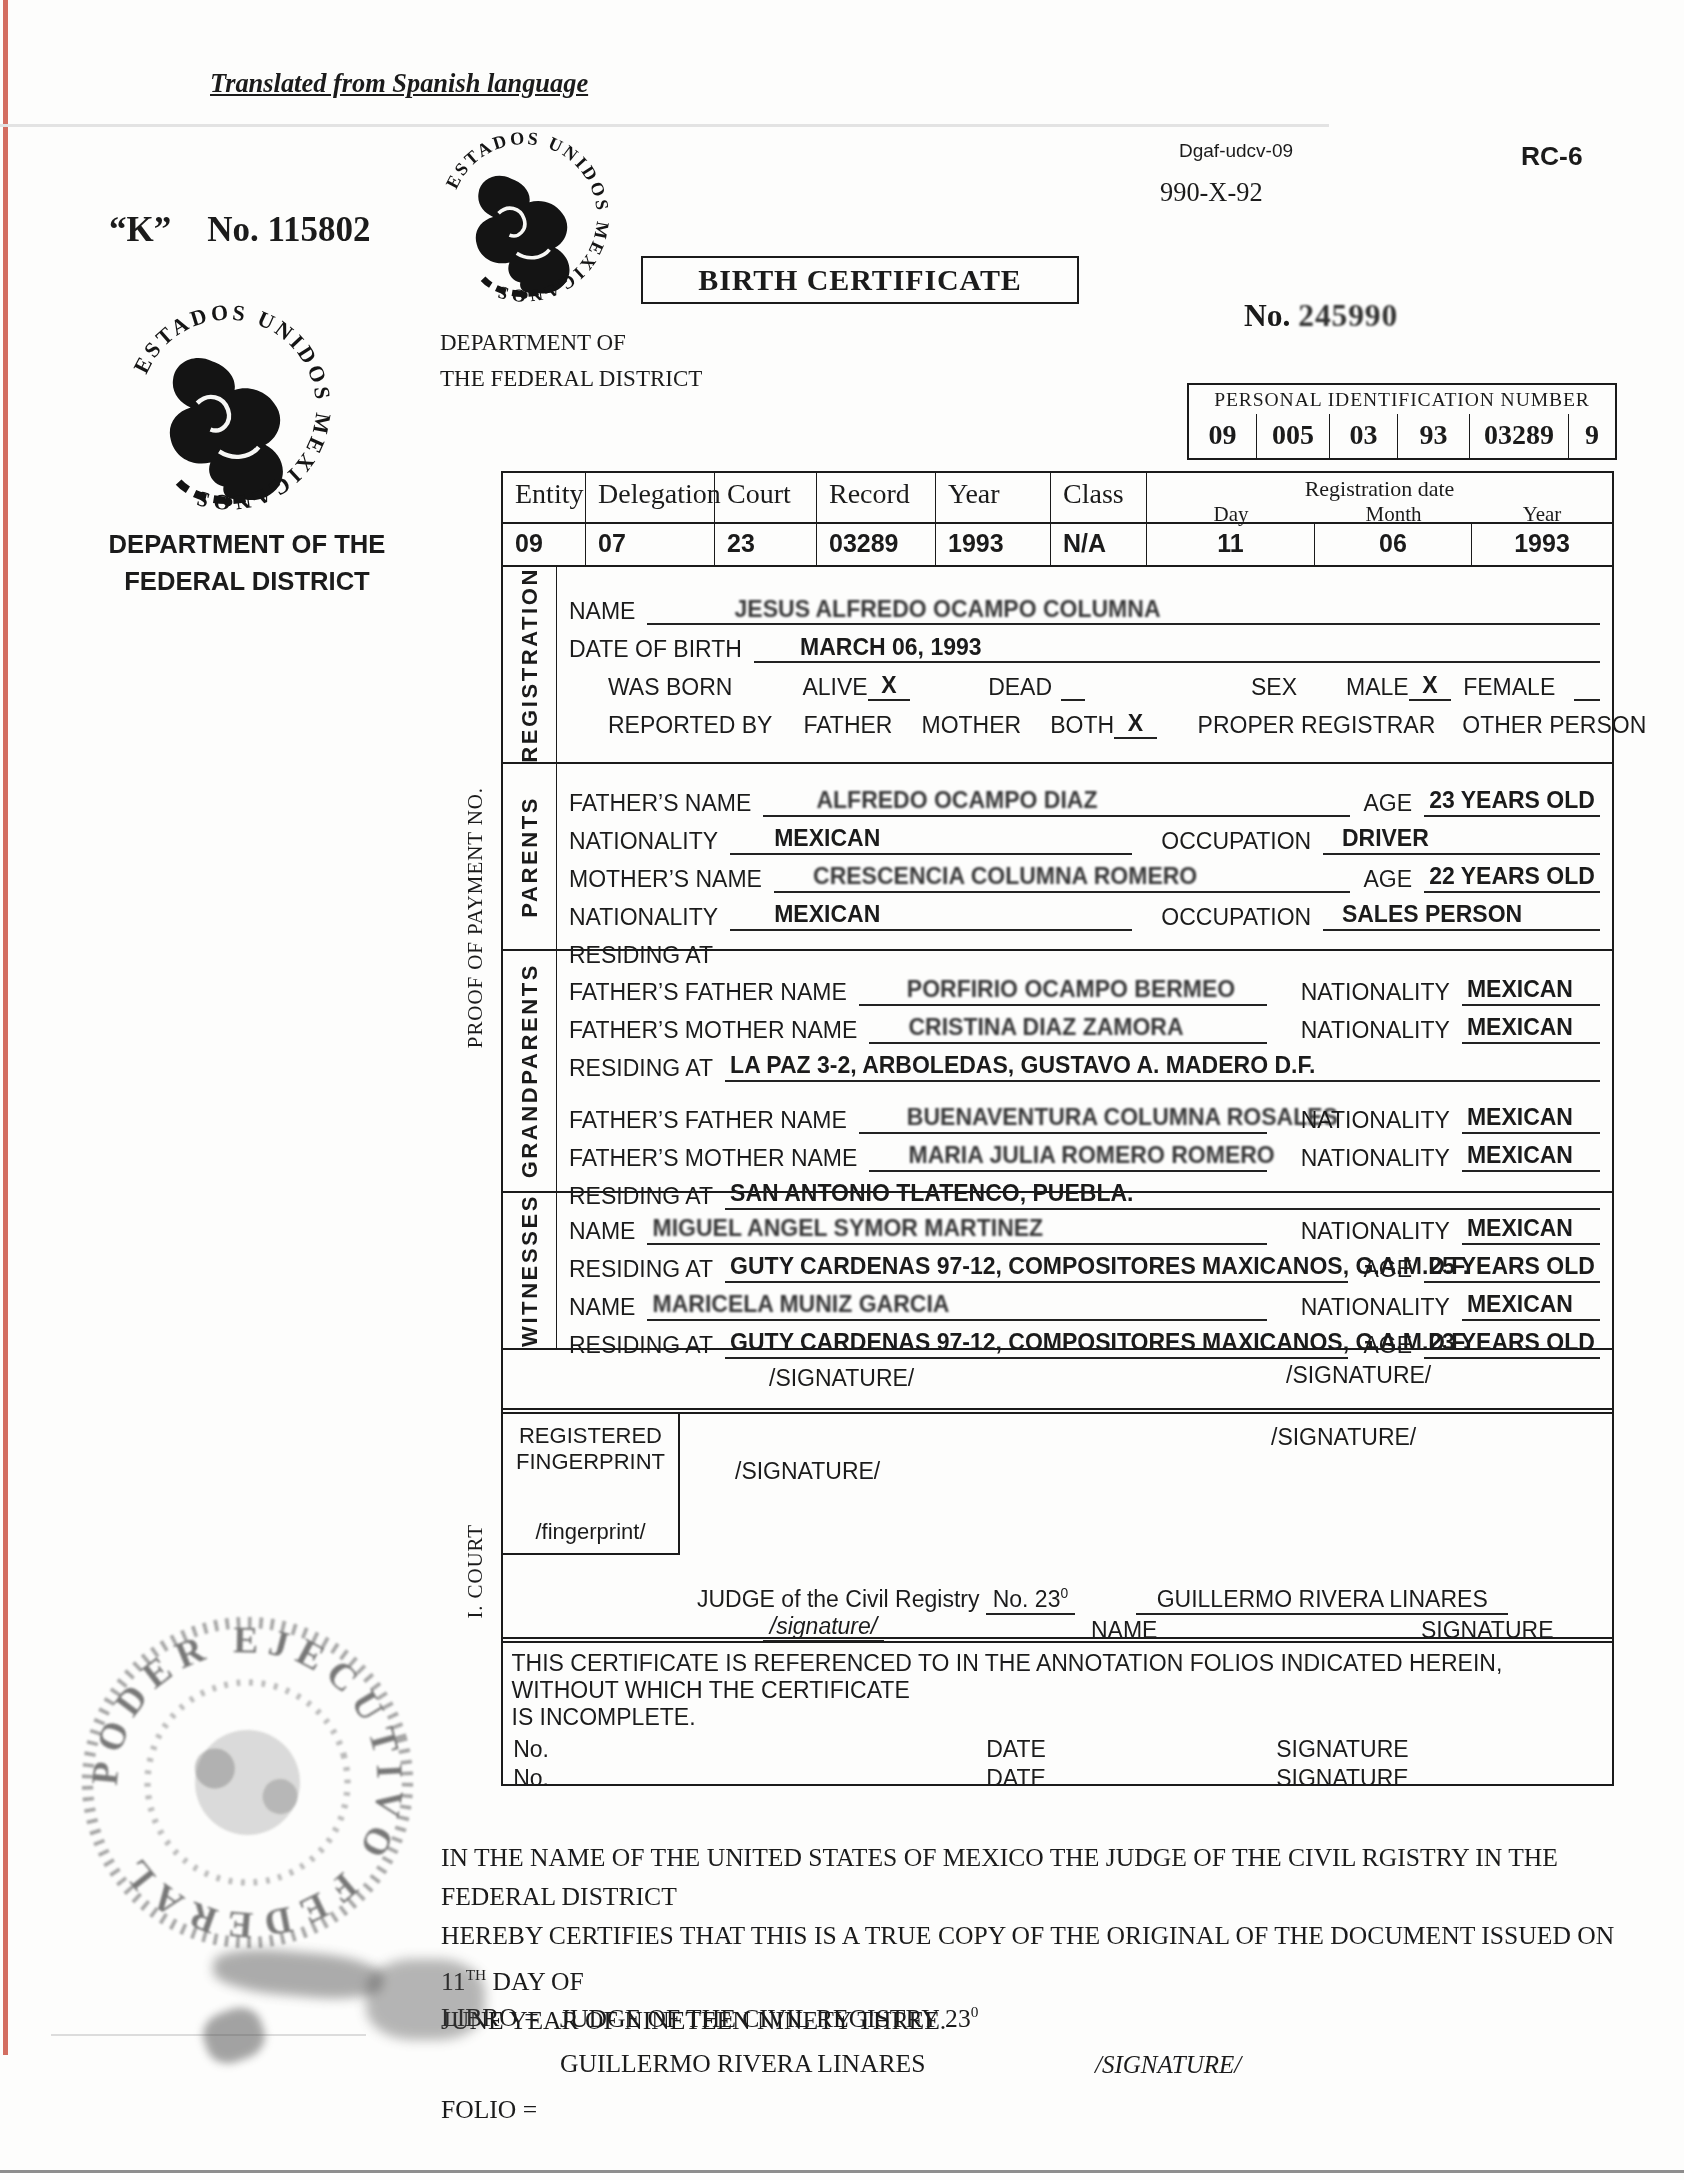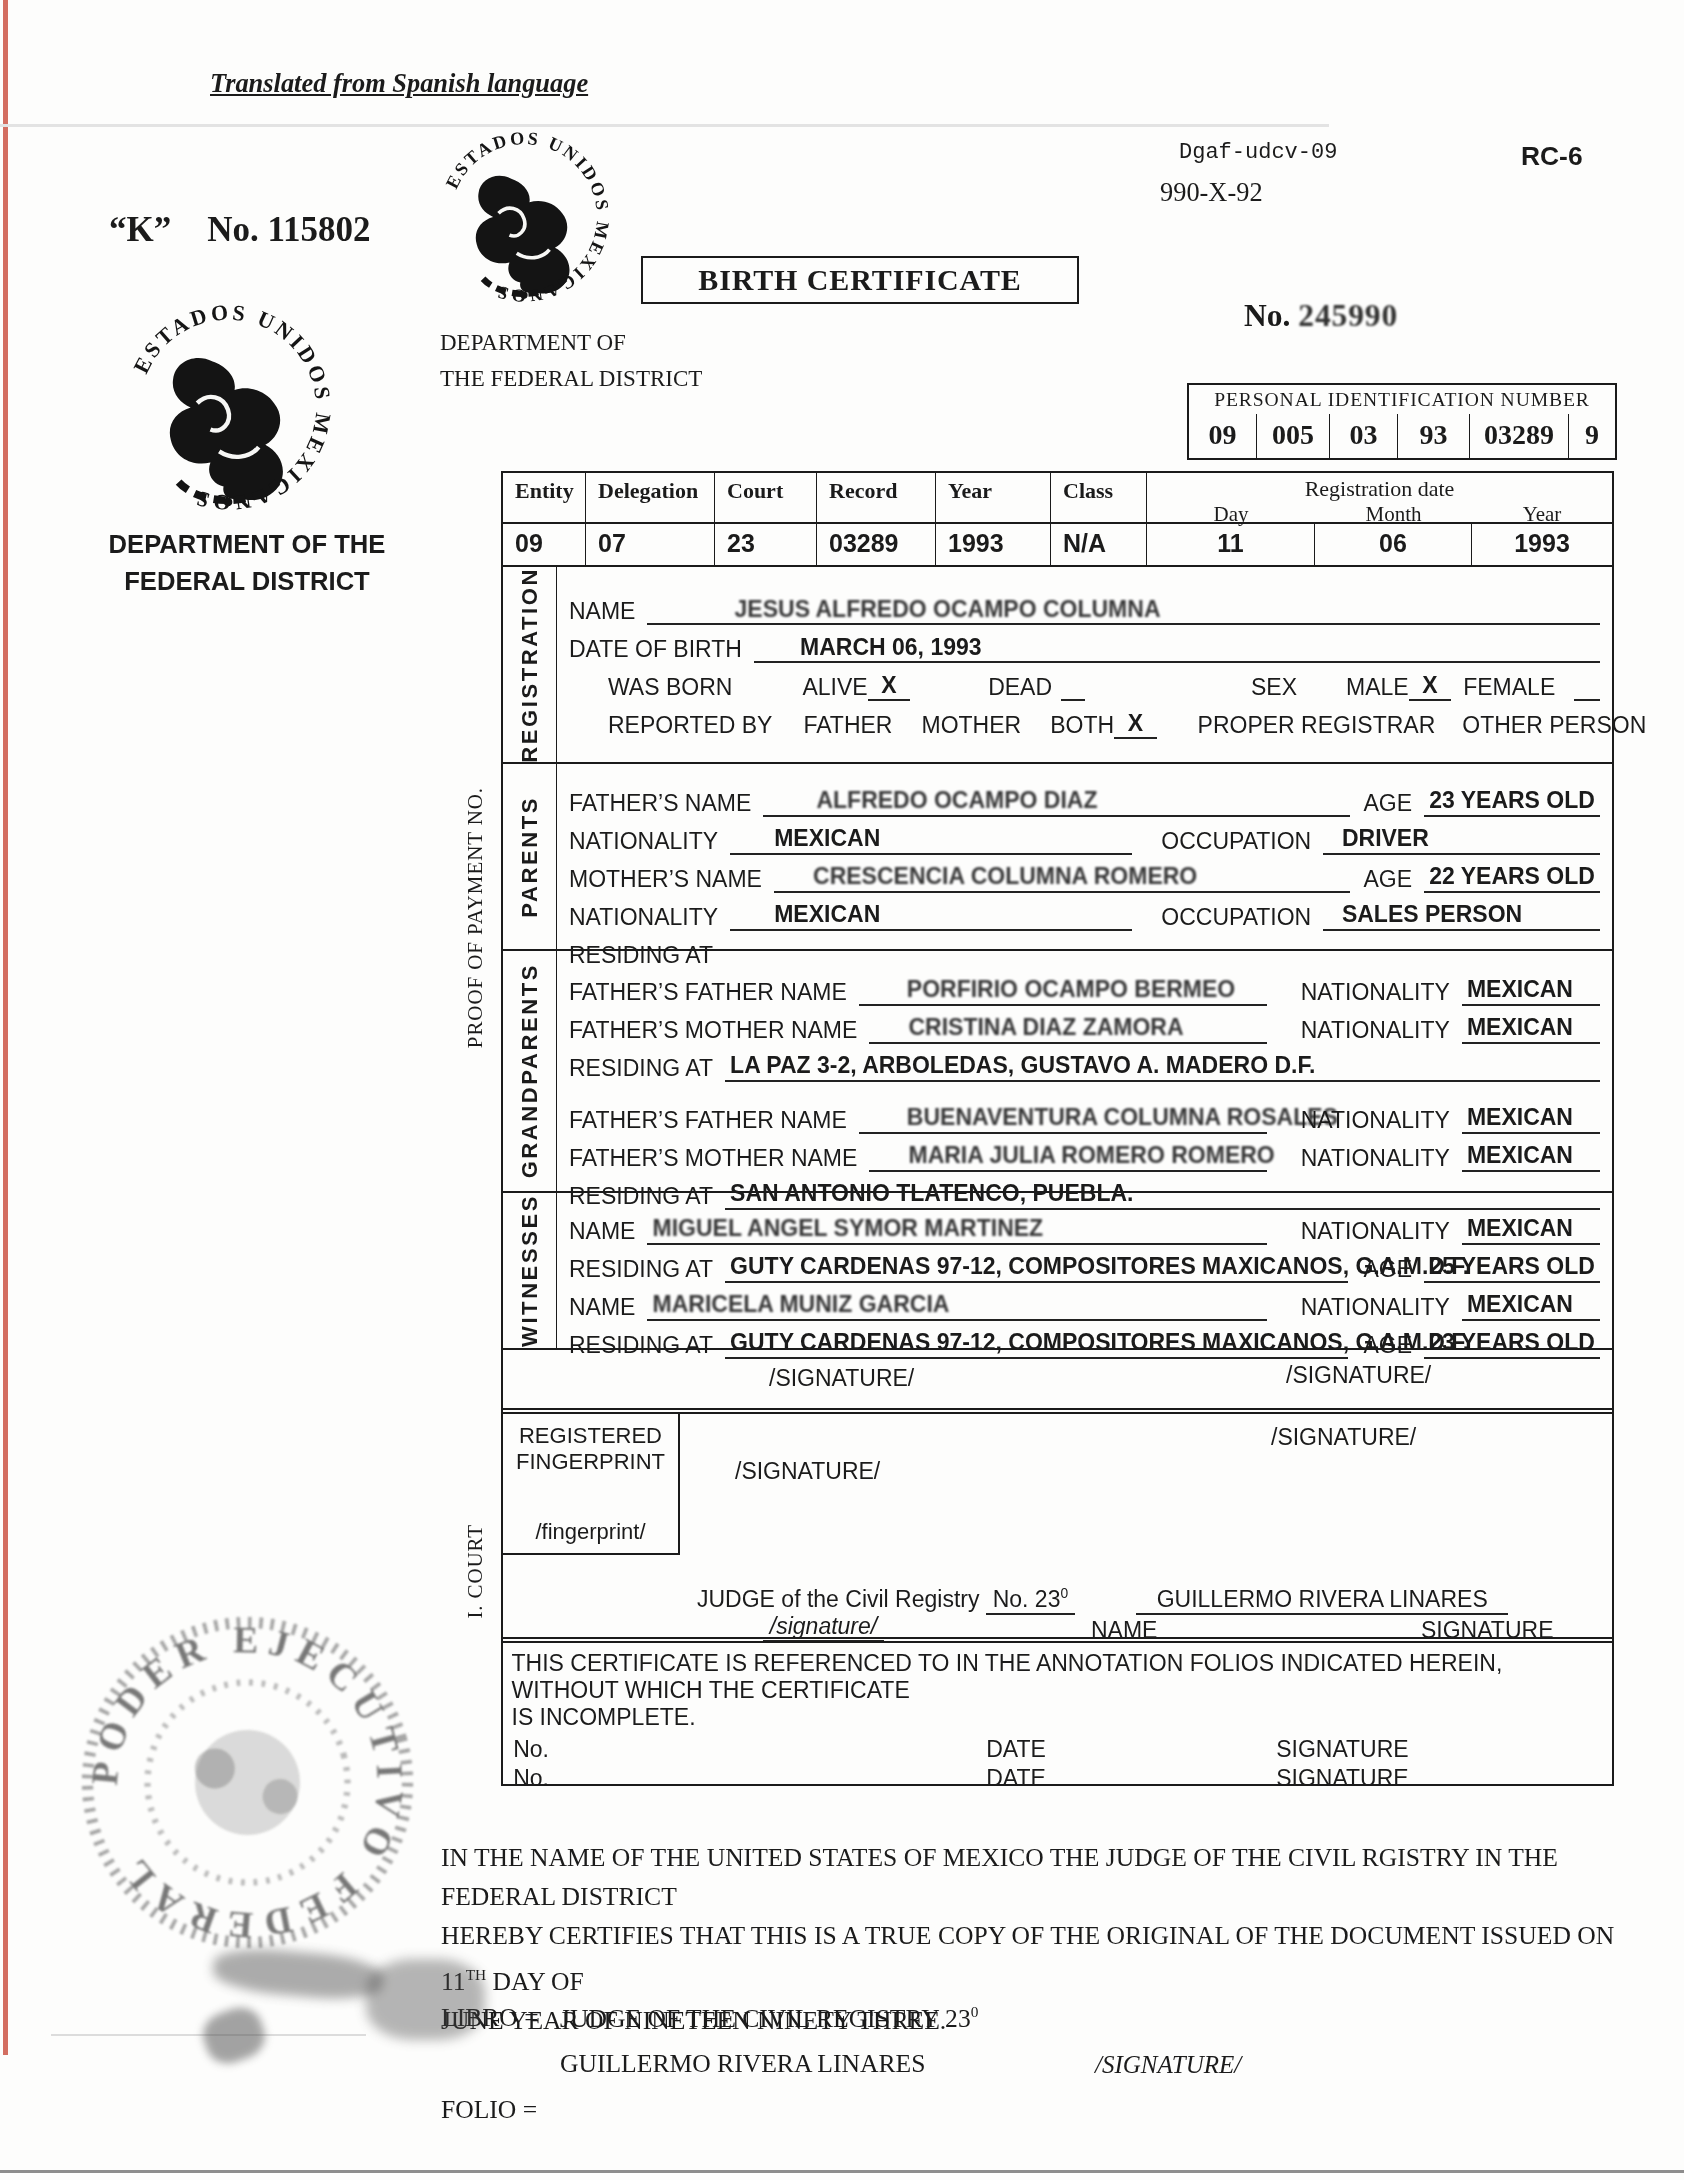--- a/index.html
+++ b/index.html
@@ -17,21 +17,21 @@
   .bottomline{left:0;top:2170px;width:1685px;height:3.4px;background:#8d8d8d;}
 
   
   .translated{left:210px;top:68px;font-size:26.4px;font-weight:bold;font-style:italic;
               text-decoration:underline;font-family:"Liberation Serif",serif;}
   .kno{left:109px;top:210px;font-size:35px;font-weight:bold;font-family:"Liberation Serif",serif;}
   .kno .gap{display:inline-block;width:36px;}
   .hbox{border:2.6px solid #1b1b1b;text-align:center;font-family:"Liberation Serif",serif;font-weight:bold;}
   .civilbox{left:641px;top:194px;width:434px;height:49px;font-size:35px;line-height:49px;letter-spacing:1.7px;}
   .birthbox{left:641px;top:256px;width:434px;height:44px;font-size:30px;line-height:44px;letter-spacing:0.9px;}
-  .code1{left:1179px;top:140px;font-size:22px;font-family:Liberation Mono, monospace;text-align:center;}
+  .code1{left:1179px;top:140px;font-size:19px;font-family:Liberation Sans, sans-serif;text-align:center;}
   .code2{left:1160px;top:177px;font-size:26.4px;font-family:"Liberation Serif",serif;}
   .rc6{left:1521px;top:141px;font-size:26.4px;font-weight:bold;}
   .deptsmall{left:440px;top:325px;font-size:23px;line-height:36px;font-family:"Liberation Serif",serif;}
   .certno{left:1244px;top:298px;font-size:31.5px;font-weight:bold;font-family:"Liberation Serif",serif;}
   .deptbig{left:85px;top:526px;width:324px;text-align:center;font-size:25.6px;font-weight:bold;line-height:37px;}
 
   
   .seal{position:absolute;}
   .seal-top{left:433px;top:124px;width:182px;height:204px;}
   .seal-left{left:118px;top:296px;width:220px;height:245px;}
@@ -48,22 +48,22 @@
                letter-spacing:0.9px;padding-top:4.3px;height:25px;}
   .pin .pvals{display:grid;grid-template-columns:68px 73px 68px 72px 99px 1fr;height:44px;}
   .pin .pvals div{border-right:1.7px solid #1b1b1b;text-align:center;font-family:"Liberation Serif",serif;
                   font-weight:bold;font-size:28px;line-height:41px;}
   .pin .pvals div:last-child{border-right:none;}
 
   
   .form{left:501px;top:471px;width:1109px;border:2.6px solid #1b1b1b;background:transparent;}
   .etable .ethead{display:grid;grid-template-columns:83px 129px 102px 119px 115px 96px 1fr;
                   border-bottom:2.6px solid #1b1b1b;height:49px;}
-  .etable .ecell{border-right:1.7px solid #1b1b1b;font-family:"Liberation Serif",serif;font-size:22px;
-                 padding:5.1px 0 0 12px;font-weight:bold;}
+  .etable .ecell{border-right:1.7px solid #1b1b1b;font-family:"Liberation Serif",serif;font-size:28px;
+                 padding:5.1px 0 0 12px;}
   .eregdate{text-align:center;font-family:"Liberation Serif",serif;font-size:22px;}
   .eregdate .ertitle{padding-top:2.6px;}
   .eregdate .ersub{display:grid;grid-template-columns:168px 157px 1fr;font-size:21px;}
   .evals{display:grid;grid-template-columns:83px 129px 102px 119px 115px 96px 168px 157px 1fr;height:41px;}
   .evals div{border-right:1.7px solid #1b1b1b;font-weight:bold;font-size:25px;line-height:39px;padding-left:12px;}
   .evals div:last-child{border-right:none;}
   .evals .ctr{text-align:center;padding-left:0;}
 
   .sect{display:flex;border-top:2.6px solid #1b1b1b;}
   .slabel{width:53px;border-right:1.7px solid #1b1b1b;display:flex;align-items:center;justify-content:center;}

